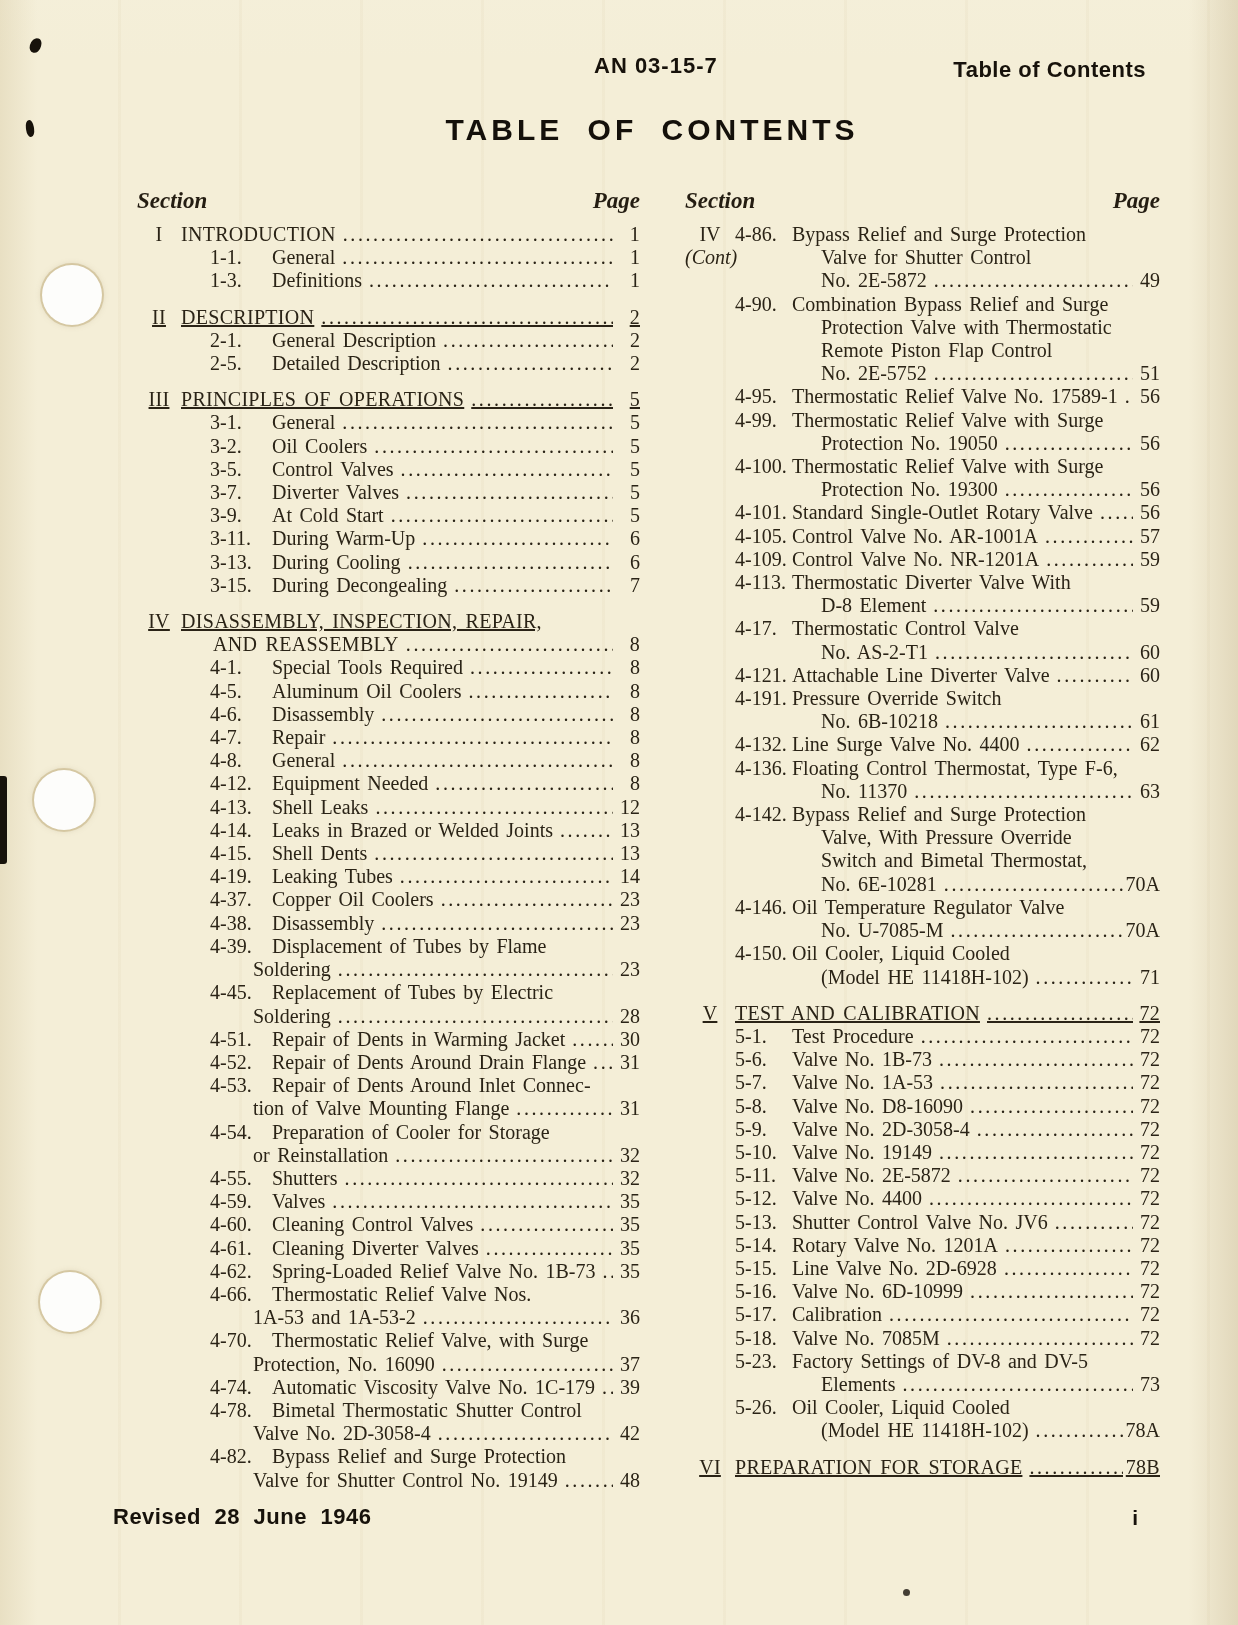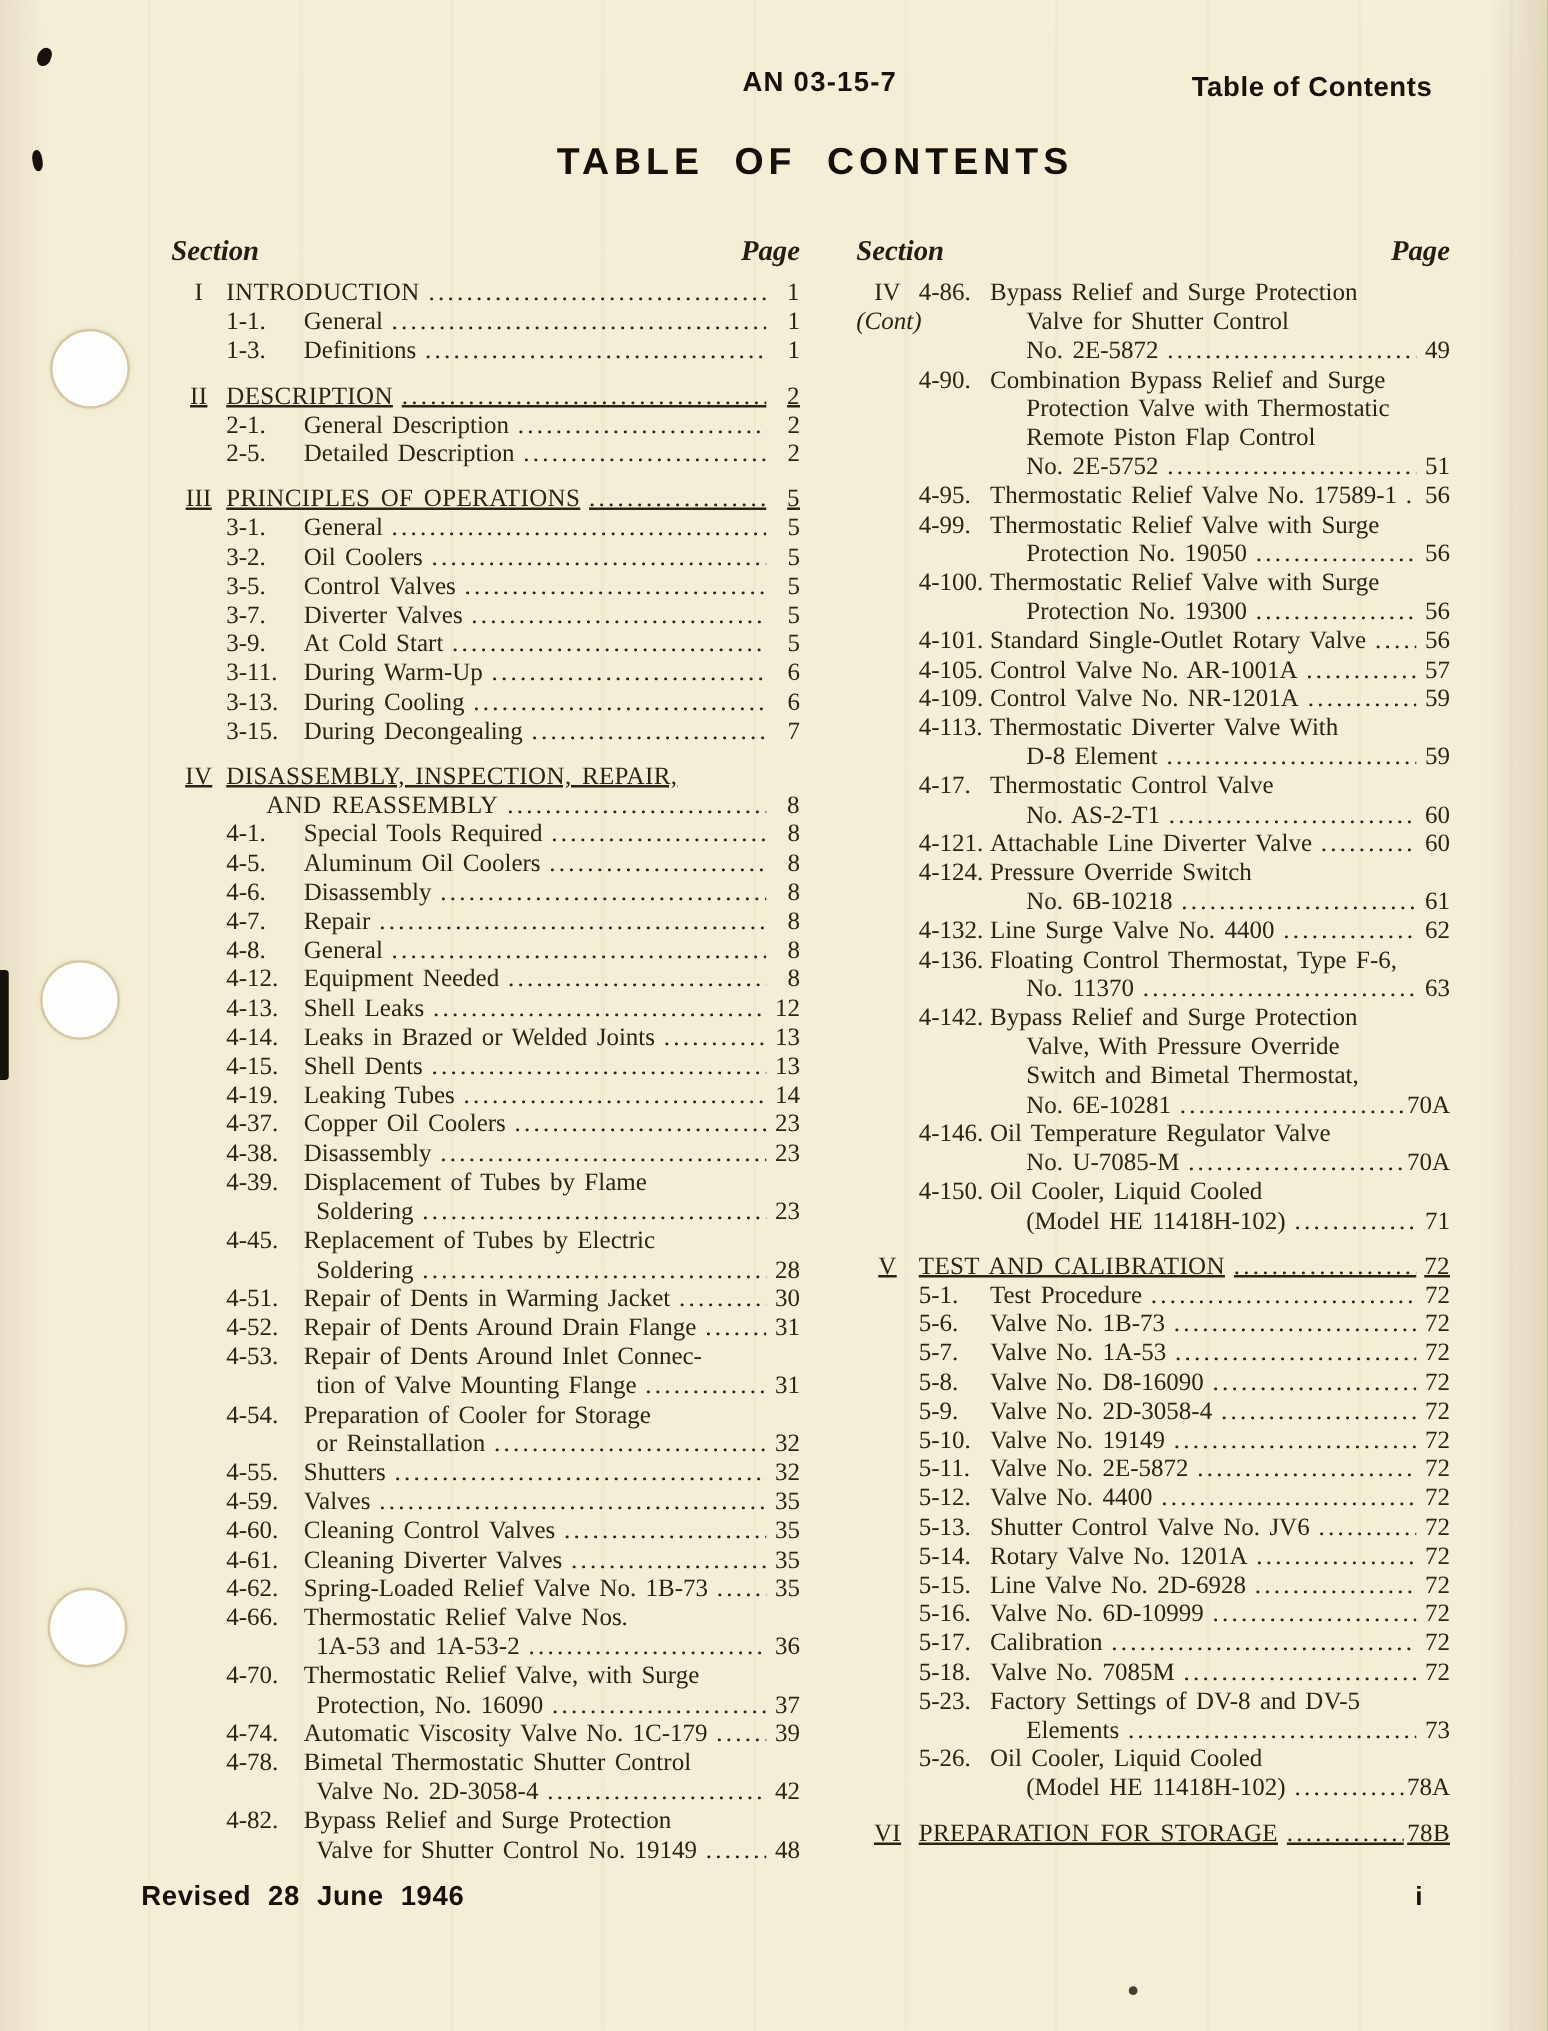--- a/index.html
+++ b/index.html
@@ -40,21 +40,21 @@
     font-style:italic;font-size:23px;font-weight:bold;margin-bottom:9px;color:#241d12;}
   .row{display:flex;line-height:23.2px;font-size:20px;white-space:nowrap;word-spacing:2.5px;}
   .row.gap{margin-top:13px;text-decoration:underline;}
   .row.sec{letter-spacing:.3px;word-spacing:3px;}
   .roman{flex:none;text-align:center;}
   .col-left .roman{width:44px;}
   .col-right .roman{width:50px;}
   .roman.ital{font-style:italic;letter-spacing:0;}
   .content{flex:1;display:flex;min-width:0;}
   .para{flex:none;}
-  .col-left .para{width:62px;}
+  .col-left .para{width:62px;margin-left:29px;}
   .col-right .para{width:57px;}
   .ind1{flex:none;}
   .col-left .ind1{width:72px;}
   .col-right .ind1{width:86px;}
   .inds{flex:none;width:32px;}
   .label{flex:none;}
   .lead{flex:1 1 auto;min-width:4px;overflow:hidden;margin:0 3px 0 7px;letter-spacing:2.6px;}
   .lead::after{content:"......................................................................................................................";}
   .pg{flex:none;min-width:24px;text-align:right;}
   
@@ -709,21 +709,21 @@
             <span class="content">
               <span class="para">4-121.</span>
               <span class="label">Attachable Line Diverter Valve</span>
               <span class="lead"></span>
               <span class="pg">60</span>
             </span>
           </div>
           <div class="row">
             <span class="roman"></span>
             <span class="content">
-              <span class="para">4-124.</span>
+              <span class="para">4-191.</span>
               <span class="label">Pressure Override Switch</span>
             </span>
           </div>
           <div class="row">
             <span class="roman"></span>
             <span class="content">
               <span class="ind1"></span>
               <span class="label">No. 6B-10218</span>
               <span class="lead"></span>
               <span class="pg">61</span>

